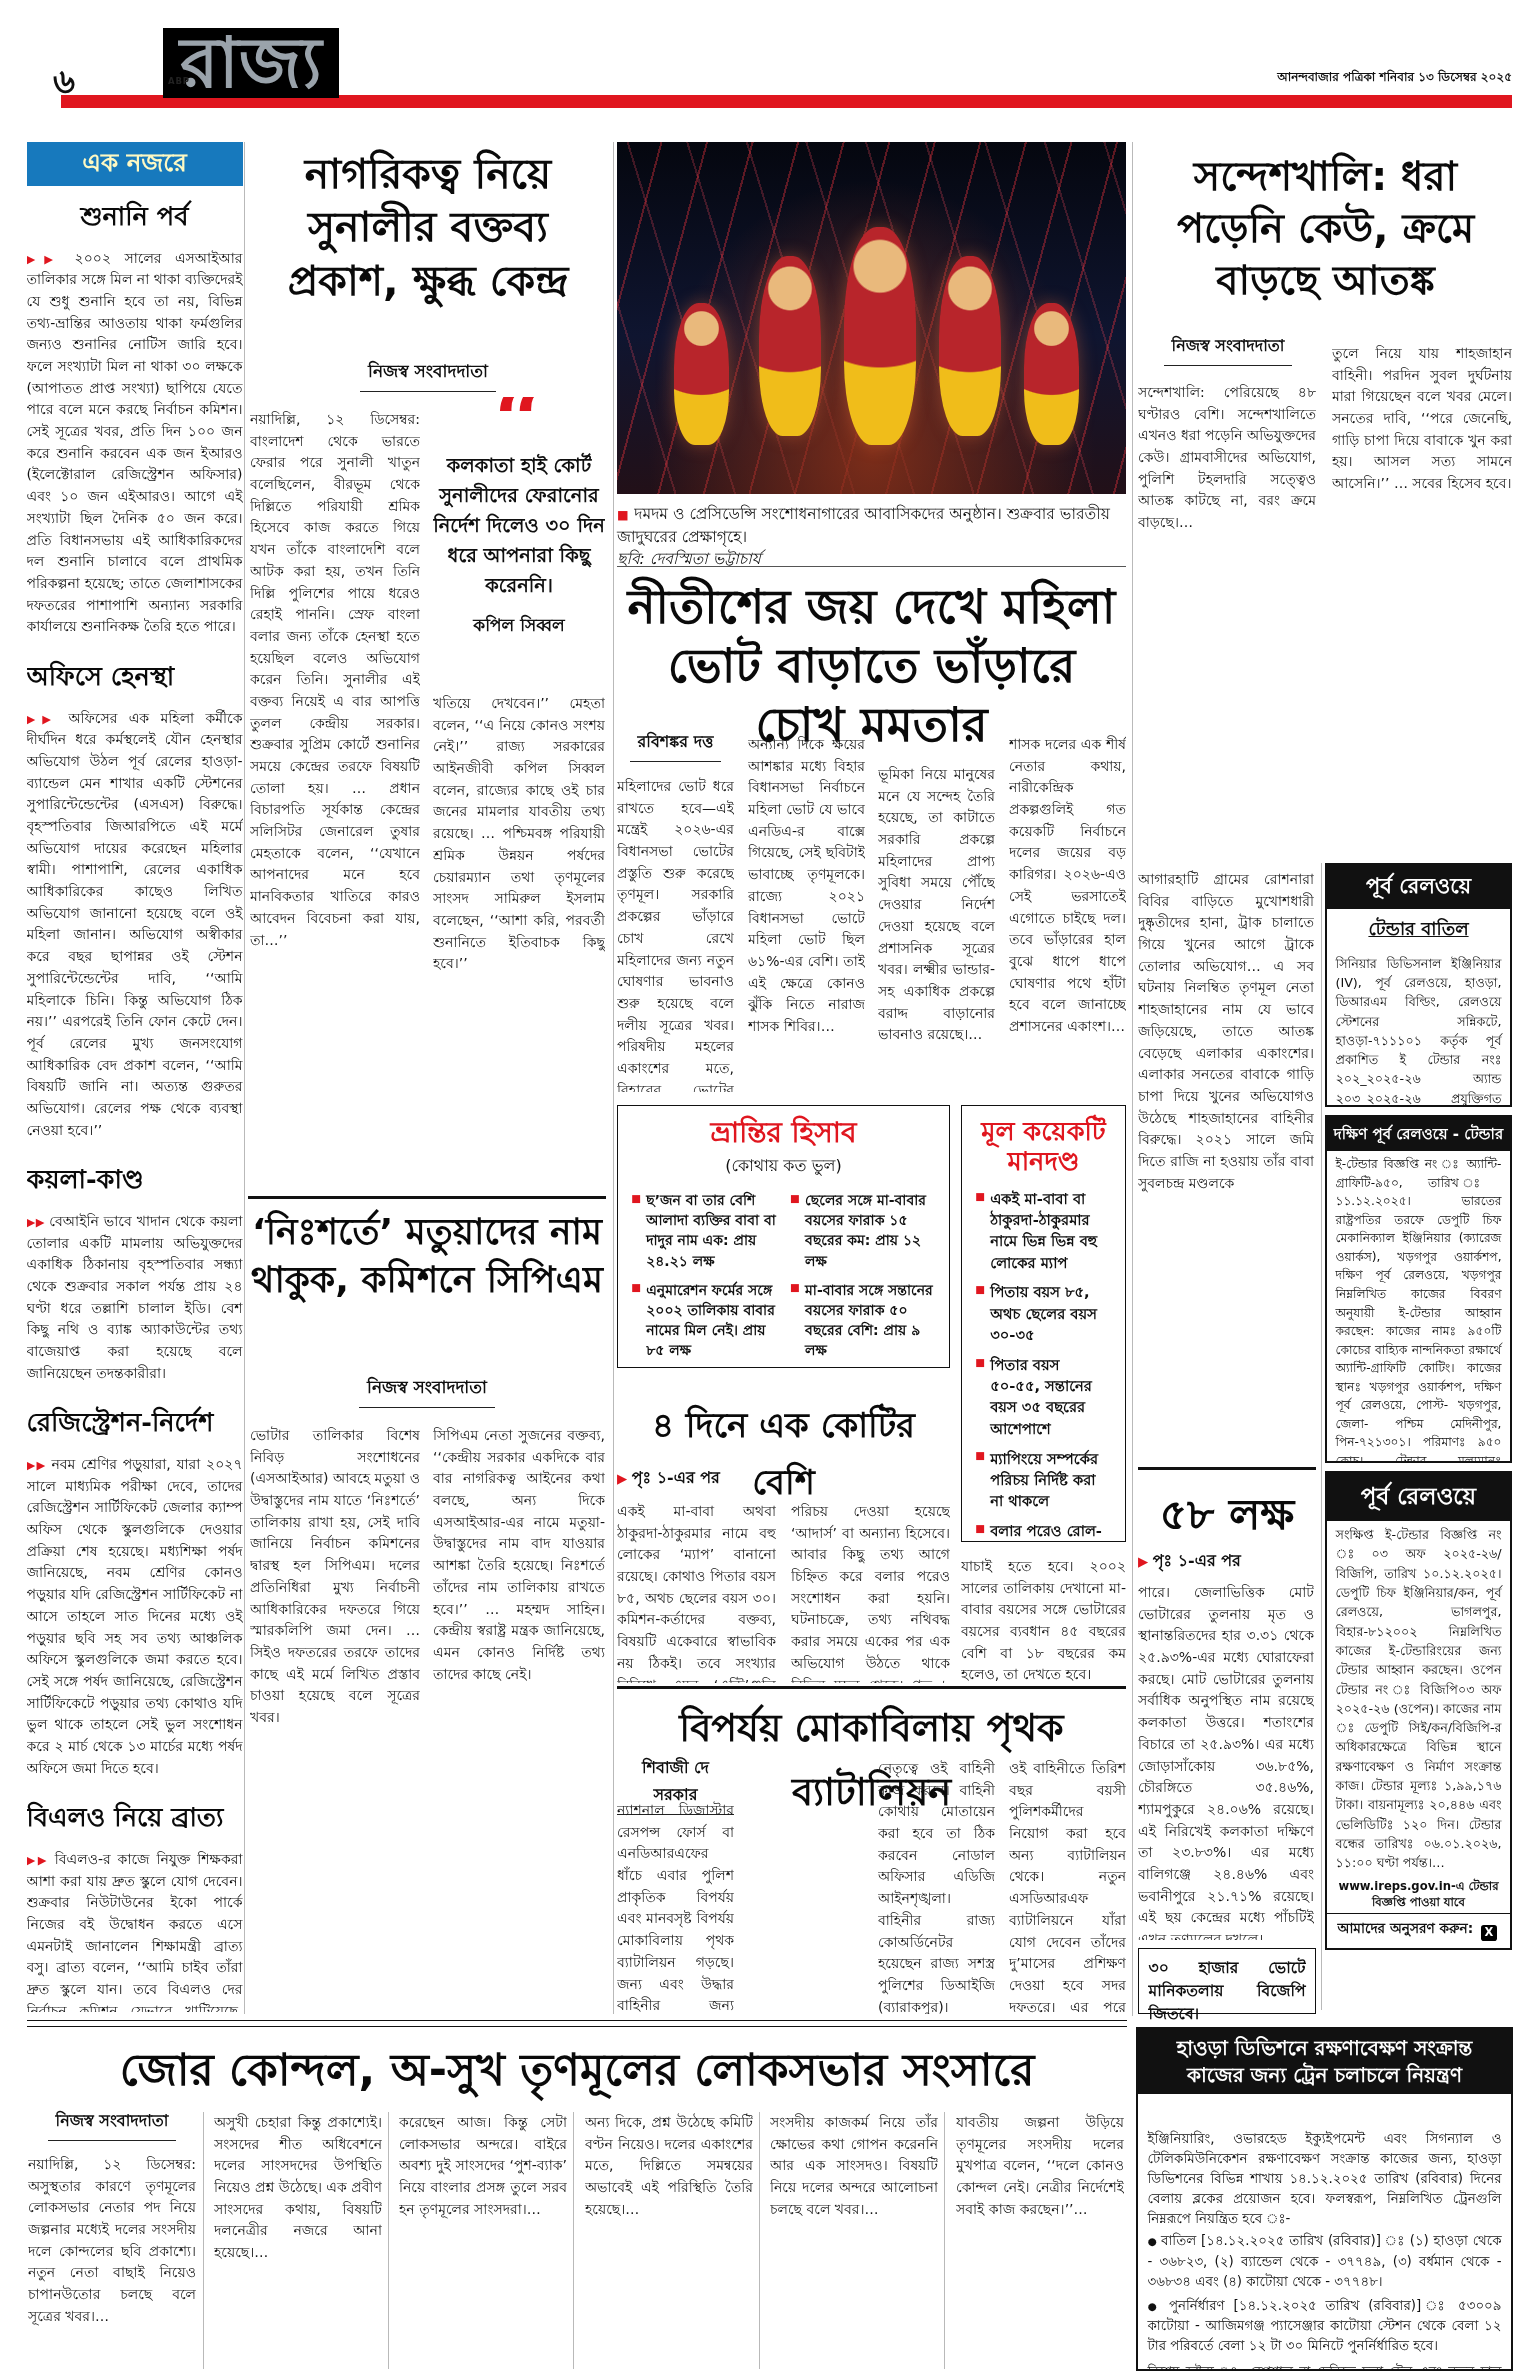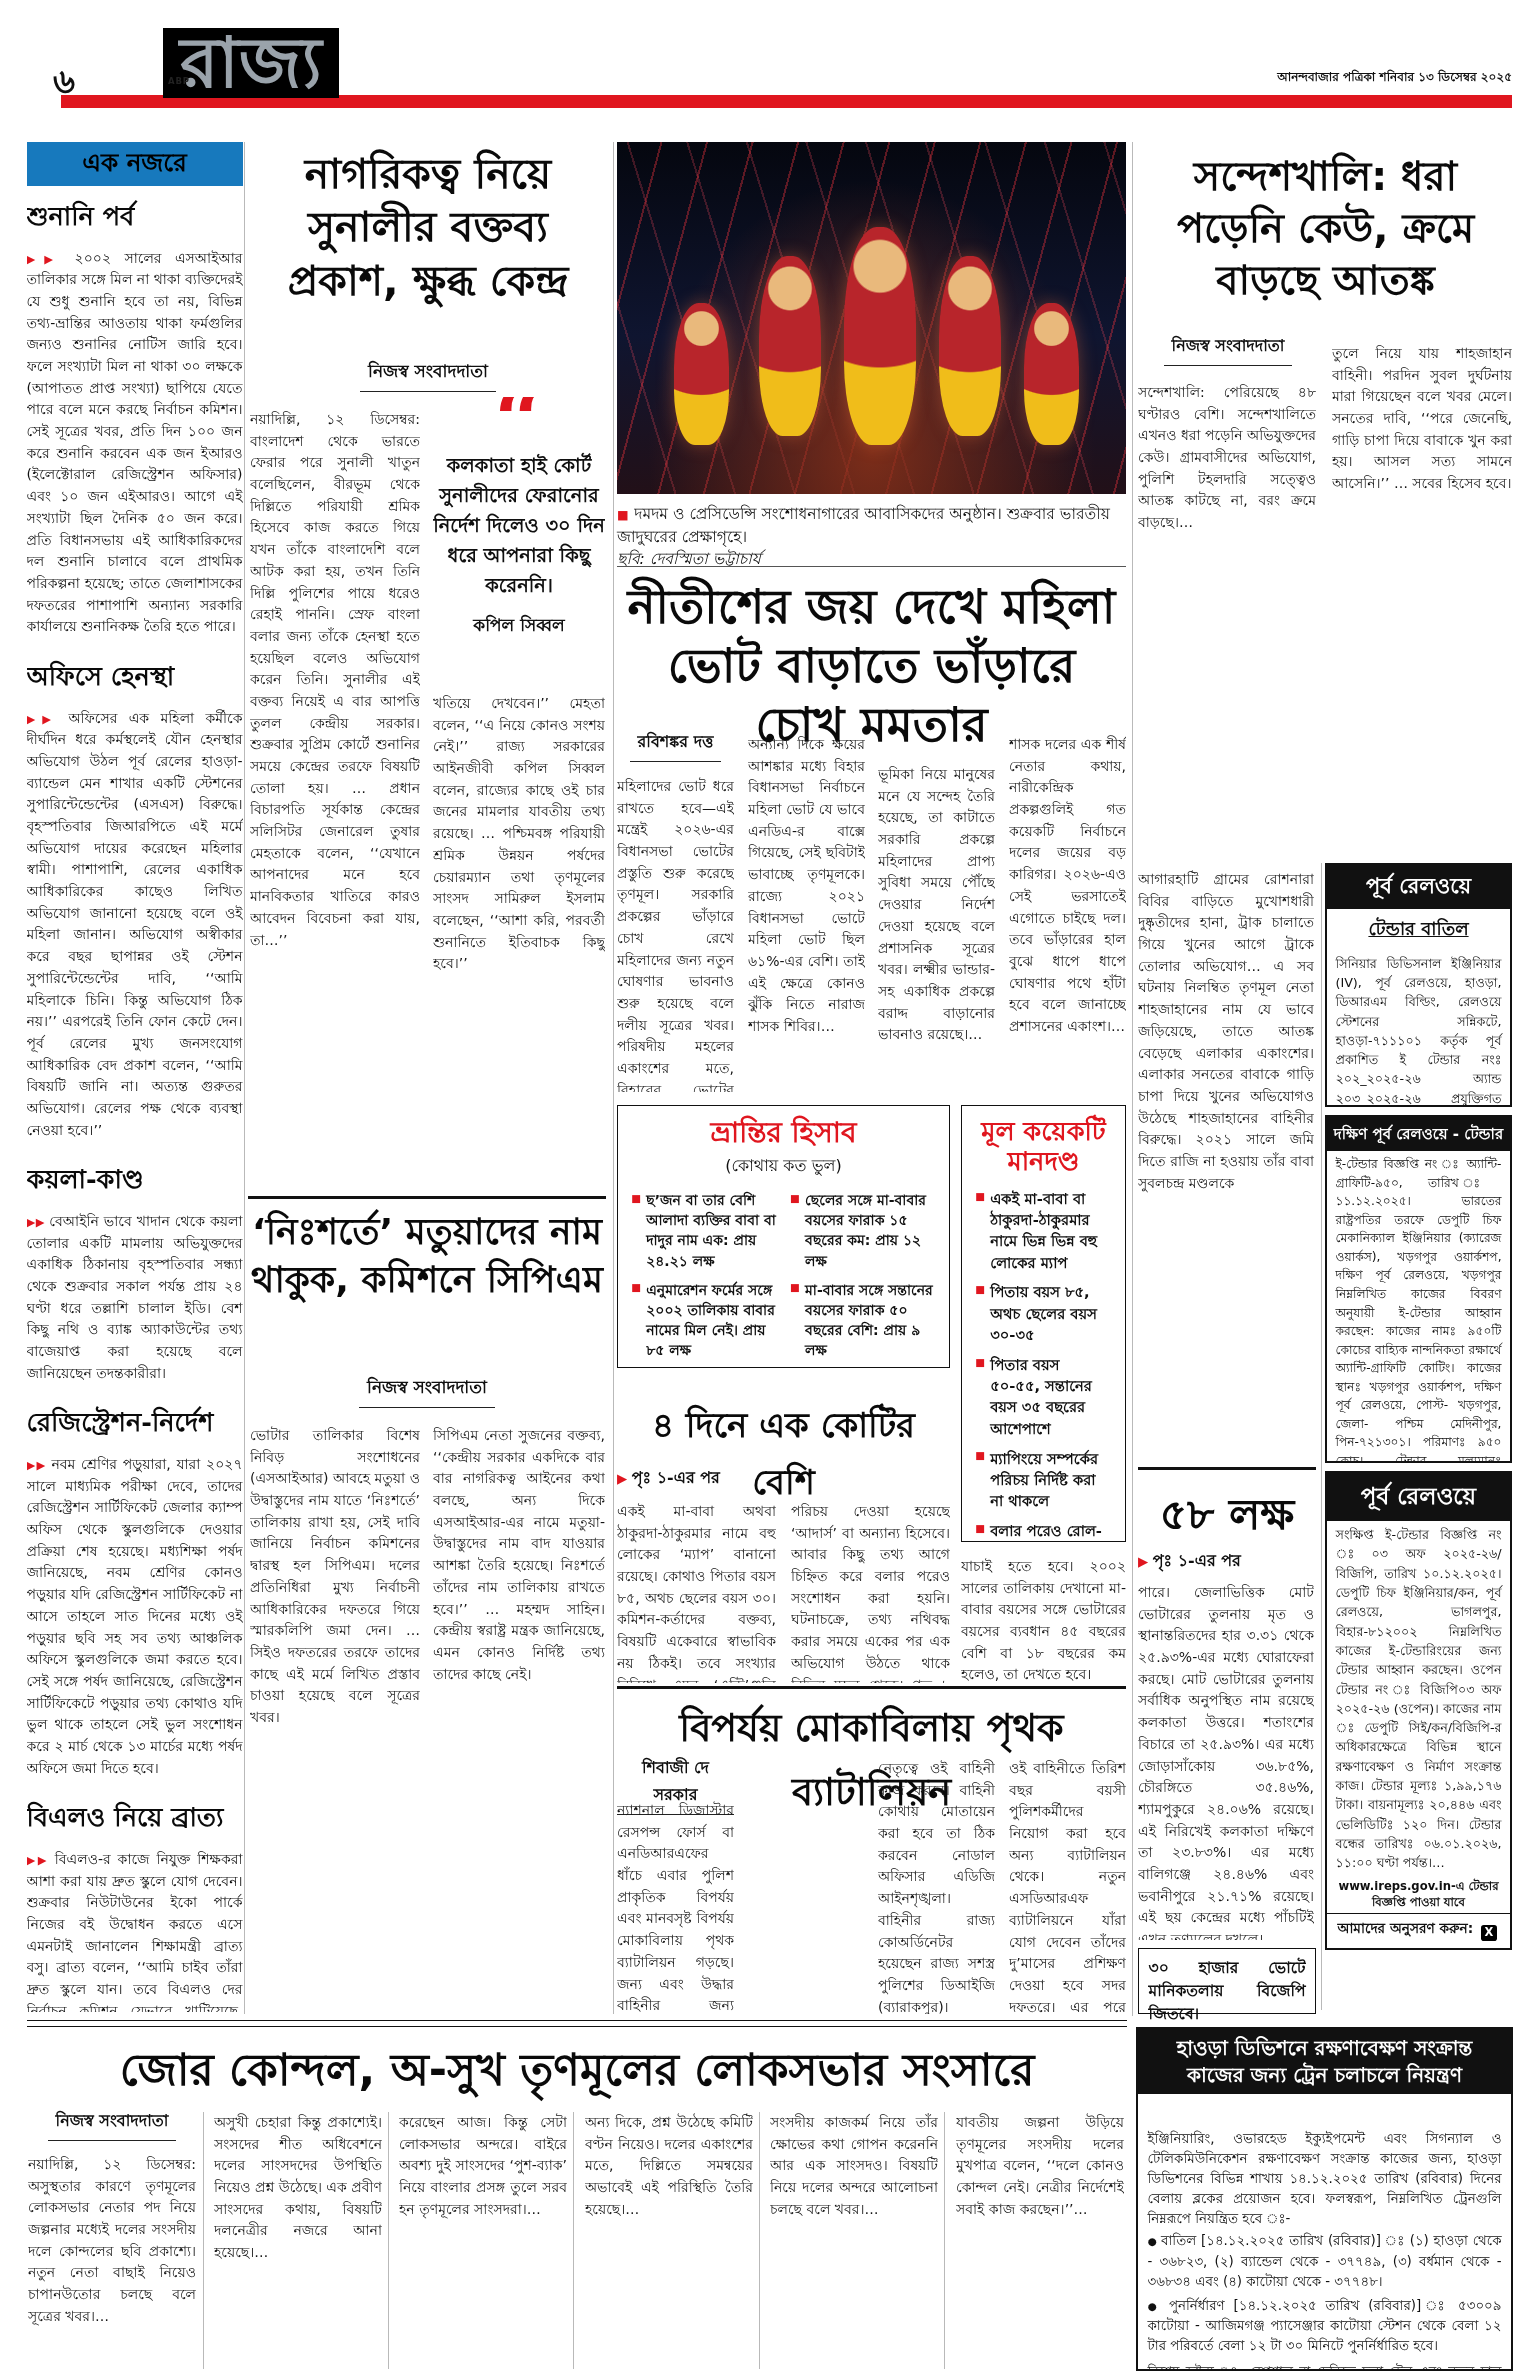--- a/index.html
+++ b/index.html
@@ -18,25 +18,25 @@
   .byline{position:absolute;text-align:center;font-weight:700;font-size:17px;}
   .byline span{display:inline-block;border-bottom:1.9px solid #222;padding:0 7.6px 4.7px;}
   
   .pagenum{position:absolute;font-size:34px;font-weight:700;}
   .redbar{position:absolute;background:var(--red);height:13.2px;}
   .logo{position:absolute;background:#000000;padding:0 17px;}
   .logo .big{font-size:70px;font-weight:700;color:#9aa3ab;line-height:1;}
   .brandmark{position:absolute;font-size:8.5px;font-weight:700;letter-spacing:0.9px;color:#222;}
   .dateline{position:absolute;font-weight:700;font-size:12px;text-align:right;}
   
-  .glhdr{position:absolute;background:var(--blue);color:#000000;font-size:24.6px;font-weight:700;
+  .glhdr{position:absolute;background:var(--blue);color:#fef9c3;font-size:24.6px;font-weight:700;
          display:flex;align-items:center;justify-content:center;}
   .glance{position:absolute;overflow:hidden;}
   .gl-sec h3{font-size:25.6px;font-weight:700;margin:19px 0 7.6px;color:#0a0a0a;}
-  .gl-sec:first-child h3{margin-top:0;}
+  .gl-sec:first-child h3{margin-top:0;text-align:center;}
   .gl-sec p{font-size:14px;line-height:1.55;text-align:justify;}
   .gl-sec p::before{content:"▶▶ ";color:var(--red);font-size:11.4px;}
   
   .pq{position:absolute;text-align:center;overflow:hidden;}
   .pq .qmark{font-family:"DejaVu Serif",serif;color:var(--red);font-size:87px;line-height:.55;display:block;font-weight:700;}
   .pq .qtext{font-size:19.4px;font-weight:700;line-height:1.55;display:block;margin-top:5.7px;}
   .pq .qattr{font-size:17px;font-weight:700;display:block;margin-top:11.4px;}
   
   .photo{position:absolute;overflow:hidden;background:
       radial-gradient(ellipse at 50% 88%, rgba(140,50,25,.85), transparent 62%),

